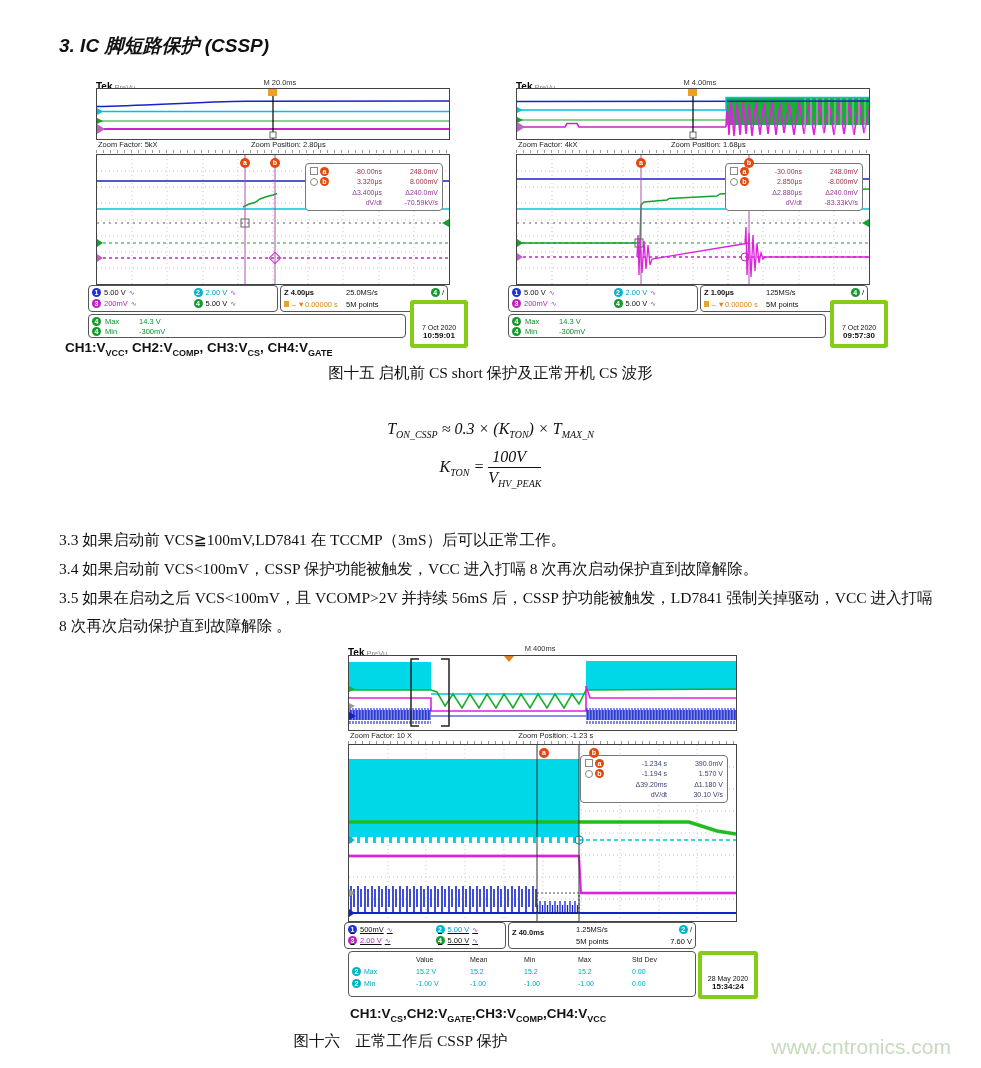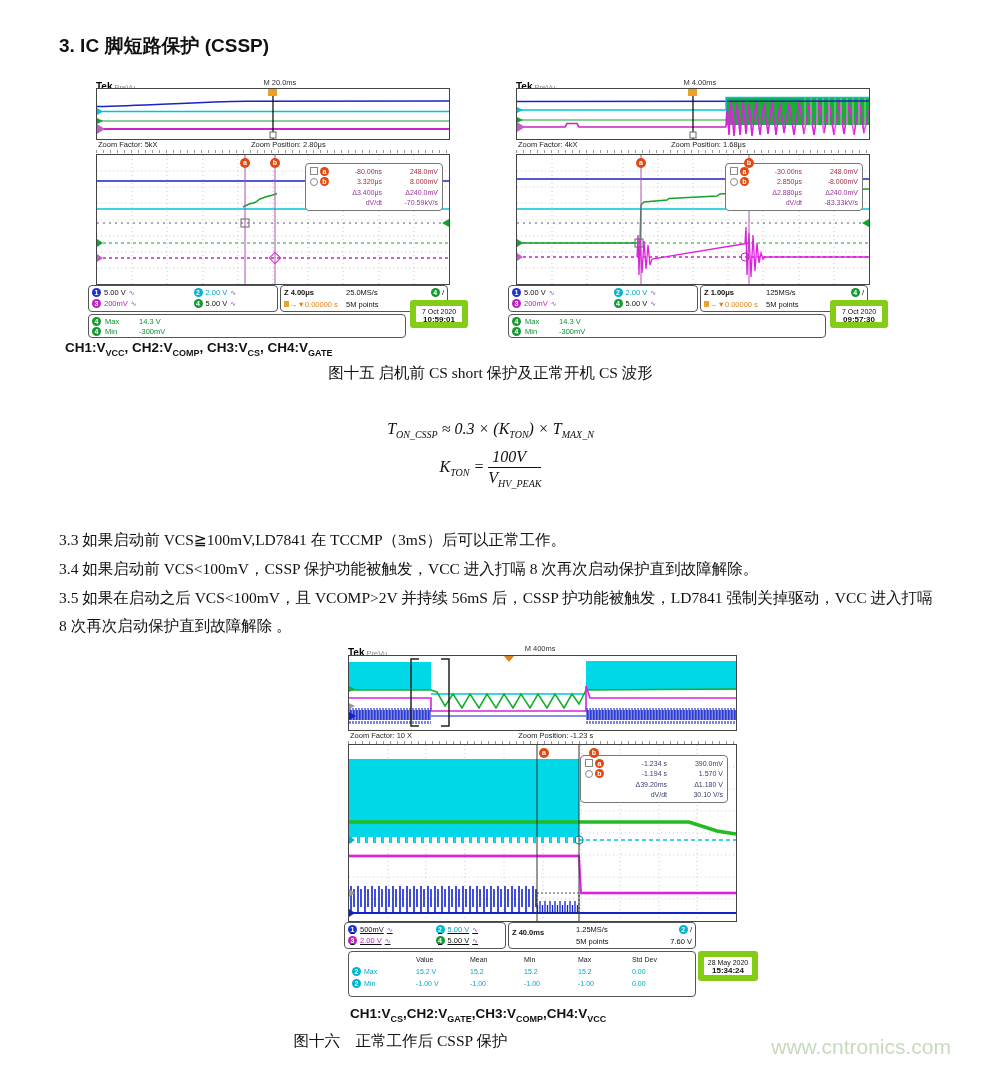--- a/index.html
+++ b/index.html
@@ -1,20 +1,20 @@
 <!DOCTYPE html>
 <html><head>
 <meta charset="utf-8">
 <style>
   html,body{margin:0;padding:0;background:#fff;}
   #page{position:relative;width:981px;height:1068px;background:#fff;overflow:hidden;
         font-family:"Liberation Sans",sans-serif;color:#111;}
   
   .doc-title{position:absolute;left:59px;top:33px;font-size:19px;font-weight:bold;
-             font-family:"Liberation Sans",sans-serif;}
+             font-family:"Liberation Sans",sans-serif;font-style:italic;}
   .para{position:absolute;left:59px;width:878px;font-size:15.5px;line-height:28px;
         font-family:"Liberation Serif",serif;}
   .figcap{position:absolute;left:0;width:981px;text-align:center;font-size:15.5px;
           font-family:"Liberation Serif",serif;}
   .chcap{position:absolute;font-size:13.5px;font-weight:bold;font-family:"Liberation Sans",sans-serif;}
   .chcap sub{font-size:9px;font-weight:bold;}
   .formula{position:absolute;left:0;width:981px;text-align:center;font-size:16px;
            font-style:italic;font-family:"Liberation Serif",serif;}
   .formula sub{font-size:10px;}
   .frac{display:inline-block;vertical-align:middle;text-align:left;}
@@ -55,22 +55,22 @@
   .grp{position:absolute;border:1px solid #555;border-radius:4px;background:#fff;
        font-size:7.5px;padding:1px 3px;box-sizing:border-box;}
   .chrow{display:flex;align-items:center;height:11px;gap:21px;}
   .chcell{display:flex;align-items:center;gap:3px;width:86px;}
   .probe{color:#8a3bd0;font-size:7px;}
   .v2t{color:#00a4c0;} .v3t{color:#bb22bb;}
   .acq{display:flex;height:100%;}
   .acq .c{display:flex;flex-direction:column;justify-content:space-around;}
   .orange{color:#e08418;}
   .trigic{display:inline-block;width:5px;height:6px;background:#e8a430;margin-right:1px;}
-  .datebox{position:absolute;border:6px solid #84cc16;border-radius:3px;background:#fff;
-           font-size:7px;text-align:center;padding:2px 2px;box-sizing:border-box;}
+  .datebox{position:absolute;border:4px solid #84cc16;border-radius:3px;background:#fff;
+           font-size:7px;text-align:center;padding:20px 2px;box-sizing:border-box;}
   .datebox .tm{font-weight:bold;font-size:8px;}
   .measgrp{color:#089030;}
   .mrow{display:flex;align-items:center;height:10.5px;gap:4px;}
   .mrow .mn{width:30px;}
   .stats{font-size:7px;color:#00a8c4;}
   .strow{display:flex;height:12px;align-items:center;}
   .sth{color:#222;}
   .stc0{width:64px;display:flex;gap:3px;align-items:center;}
   .stc{width:54px;text-align:left;}
   .fig15box .crow{color:#a03048;}

